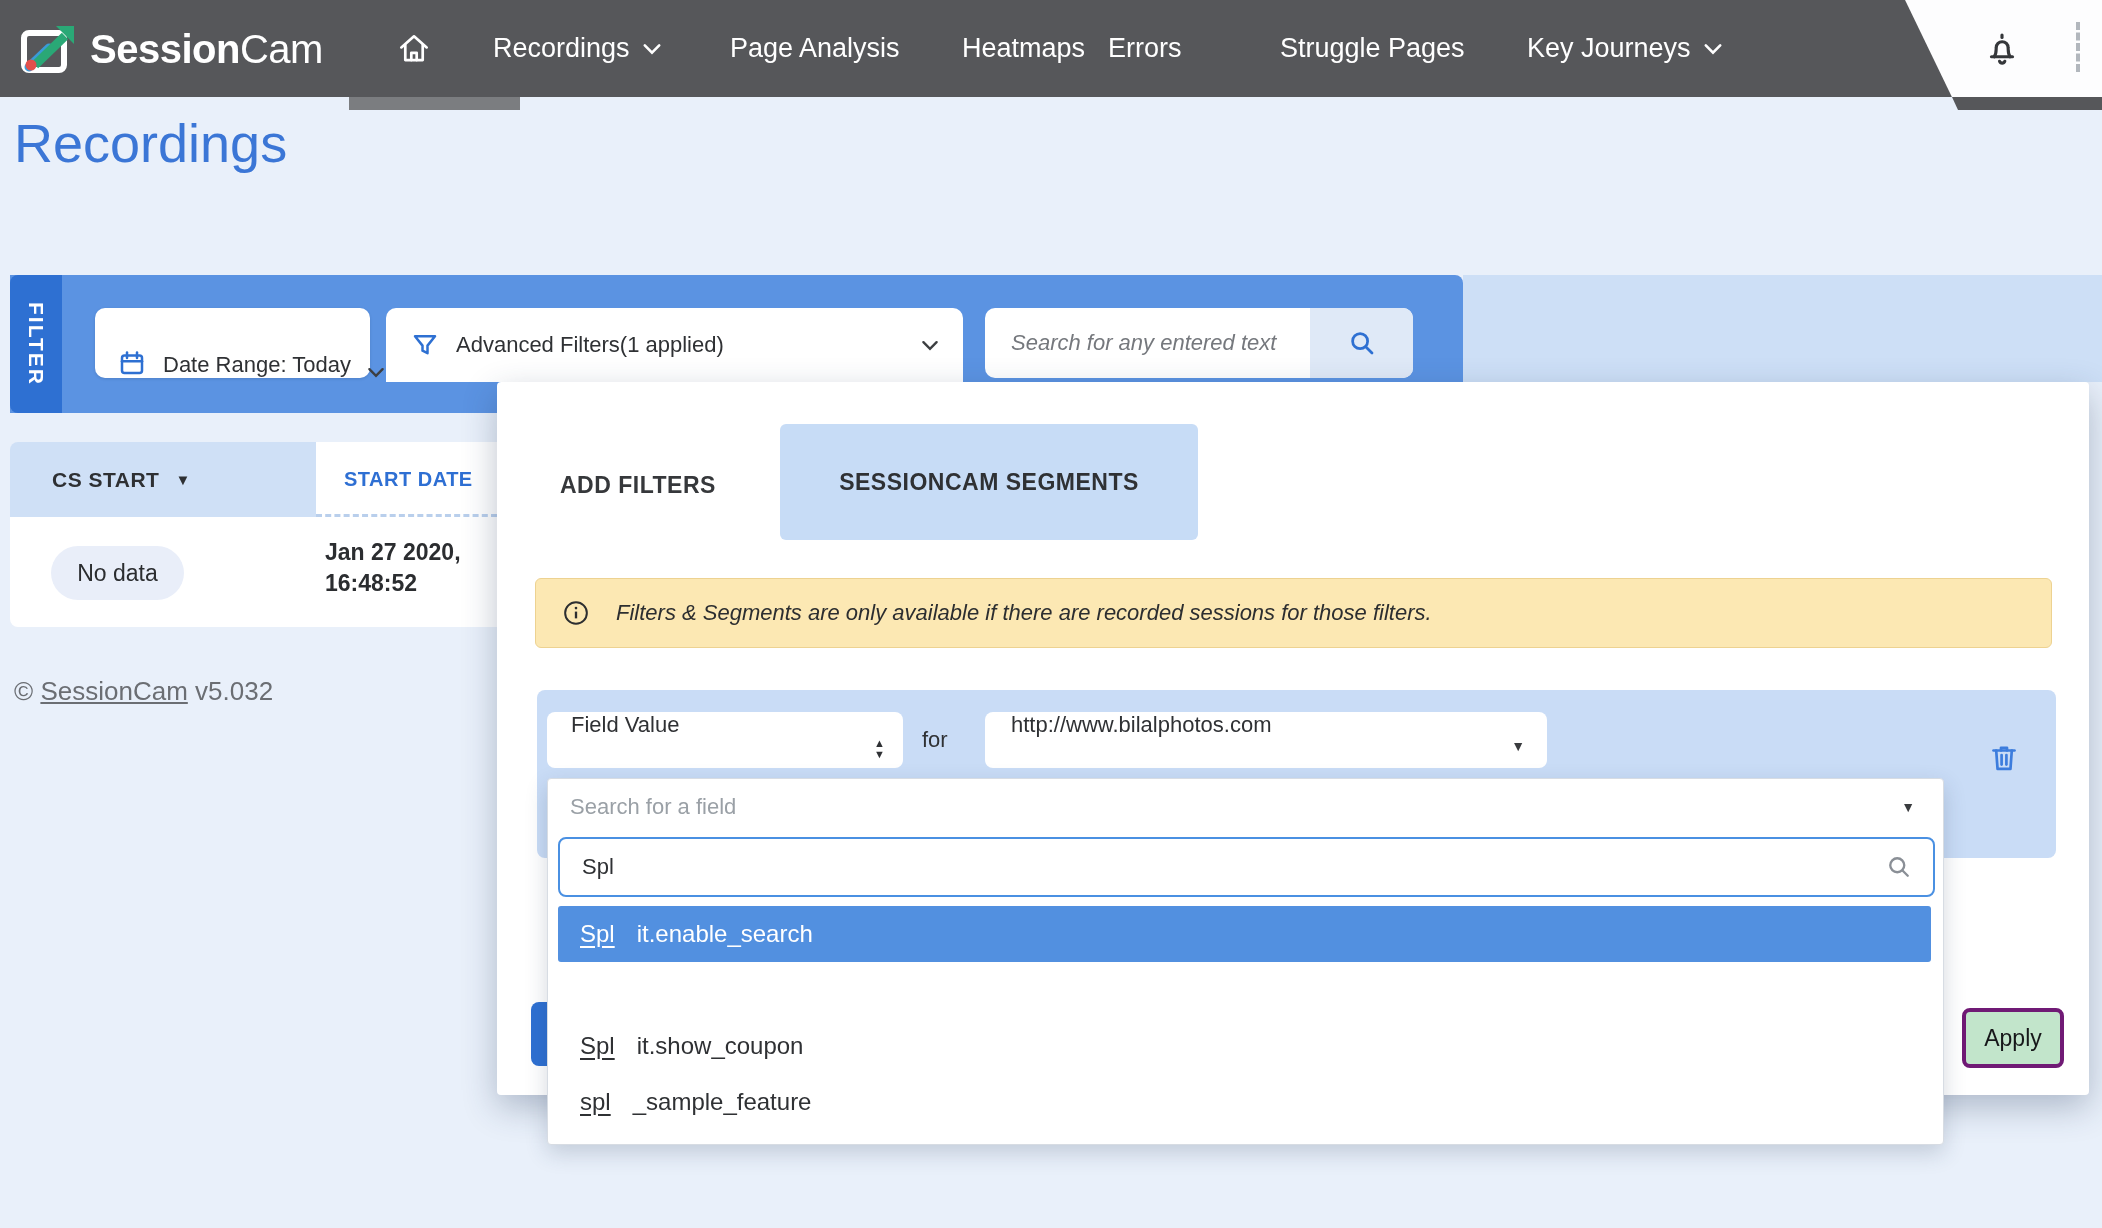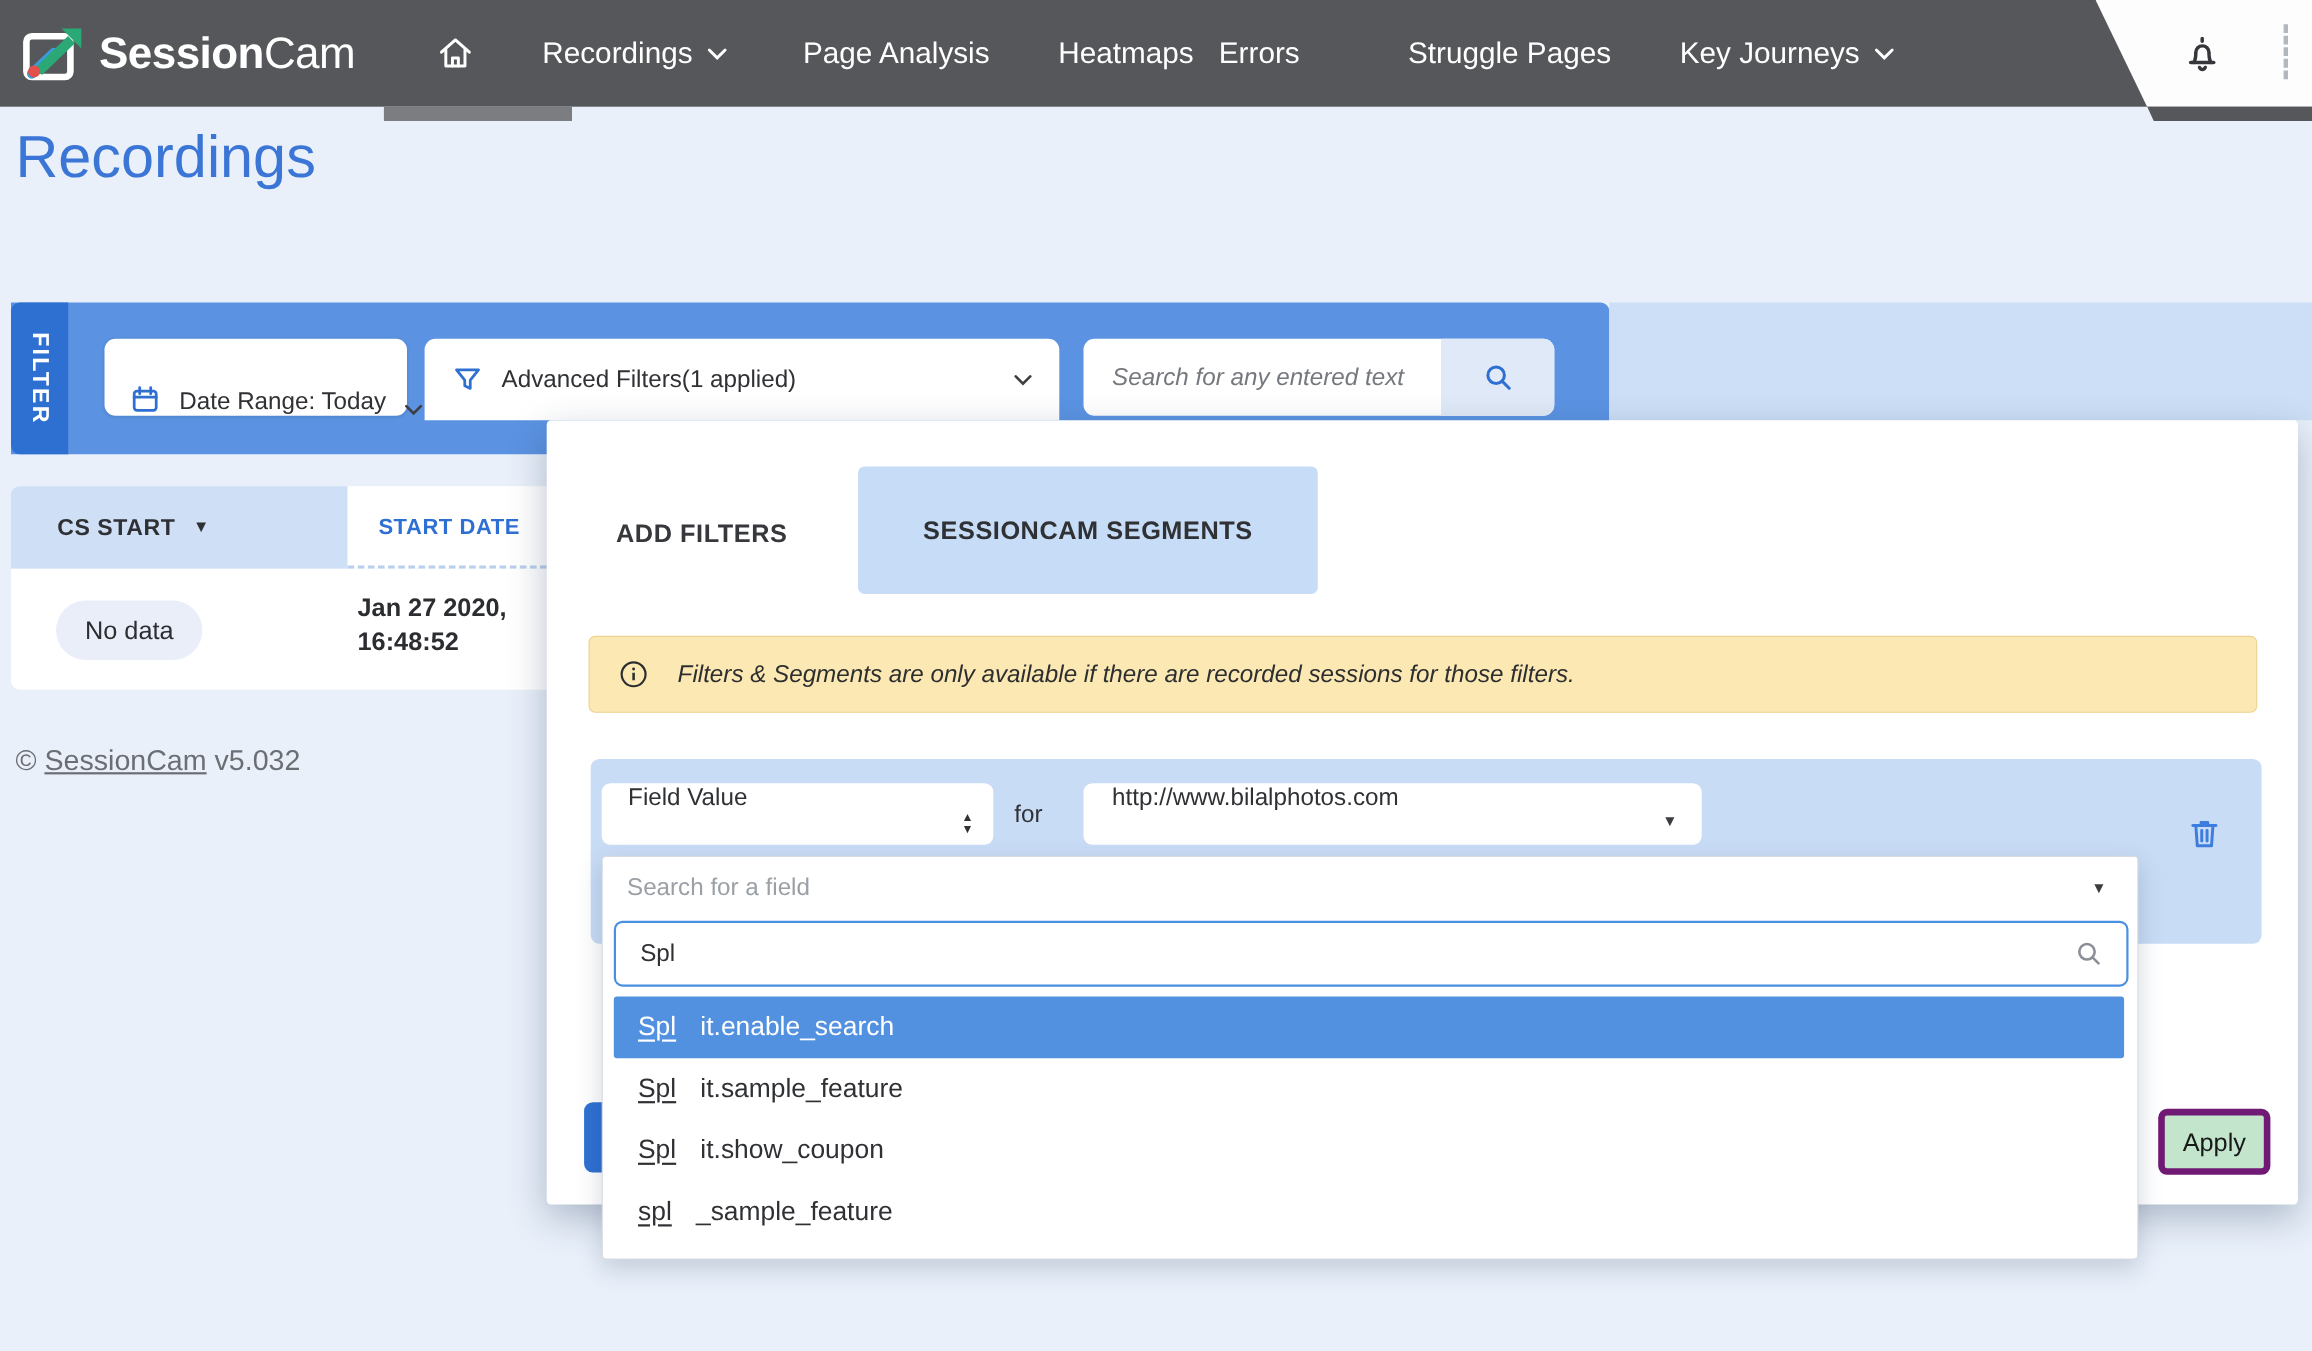--- a/index.html
+++ b/index.html
@@ -83,21 +83,21 @@
   .sel-field{left:50px;top:330px;width:356px;height:56px;padding:0 18px 0 24px;}
   .sel-site{left:488px;top:330px;width:562px;height:56px;padding:0 22px 0 26px;}
   .sel .t{font-size:22px;color:#2f3134;white-space:nowrap;}
   .spin{margin-left:auto;display:flex;flex-direction:column;line-height:11px;color:#2f3134;font-size:11px;}
   .caret{margin-left:auto;color:#3a3c3f;font-size:14px;}
   .forlbl{position:absolute;left:425px;top:330px;height:56px;display:flex;align-items:center;
           font-size:22px;font-weight:500;color:#2f3134;}
   .trash{position:absolute;left:1489px;top:358px;cursor:pointer;}
   .hiddenbtn{position:absolute;left:34px;top:620px;width:120px;height:64px;background:#2e70d2;border-radius:8px;z-index:1;}
   .applybtn{position:absolute;left:1465px;top:626px;width:102px;height:60px;background:#c2e5cb;
-            border:6px solid #701a75;border-radius:8px;box-sizing:border-box;display:flex;align-items:center;
+            border:4px solid #701a75;border-radius:8px;box-sizing:border-box;display:flex;align-items:center;
             justify-content:center;font-size:23px;font-weight:500;color:#17181a;cursor:pointer;}
 
   
   .dd{position:absolute;left:50px;top:396px;width:1397px;height:367px;background:#fff;
       border:1px solid #d7dce3;border-radius:4px;box-sizing:border-box;
       box-shadow:0 8px 22px rgba(40,60,90,.20);z-index:3;}
   .dd-trigger{position:absolute;left:0;top:0;width:100%;height:56px;display:flex;align-items:center;cursor:pointer;}
   .dd-trigger .ph{font-size:22px;color:#9aa0a6;margin-left:22px;}
   .dd-trigger .caret{margin-right:28px;}
   .dd-input{position:absolute;left:10px;top:58px;width:1377px;height:60px;border:2px solid #4a90e2;
@@ -316,23 +316,20 @@
           <svg width="28" height="28" viewBox="0 0 24 24" fill="none" stroke="#8a8f96" stroke-width="2" stroke-linecap="round">
             <circle cx="10.5" cy="10.5" r="6"></circle>
               <line x1="15" y1="15" x2="19.5" y2="19.5"></line>
           </svg>
         </span>
       </div>
 
       <div class="opt sel-opt o1">
         <span><u>Spl</u><span>it.enable_search</span></span>
       </div>
-      <div class="opt o2">
-        <span><u>Spl</u><span>it.sample_feature</span></span>
-      </div>
       <div class="opt o3">
         <span><u>Spl</u><span>it.show_coupon</span></span>
       </div>
       <div class="opt o4">
         <span><u>spl</u><span>_sample_feature</span></span>
       </div>
     </div>
 
     <div class="applybtn">Apply</div>
   </div>

